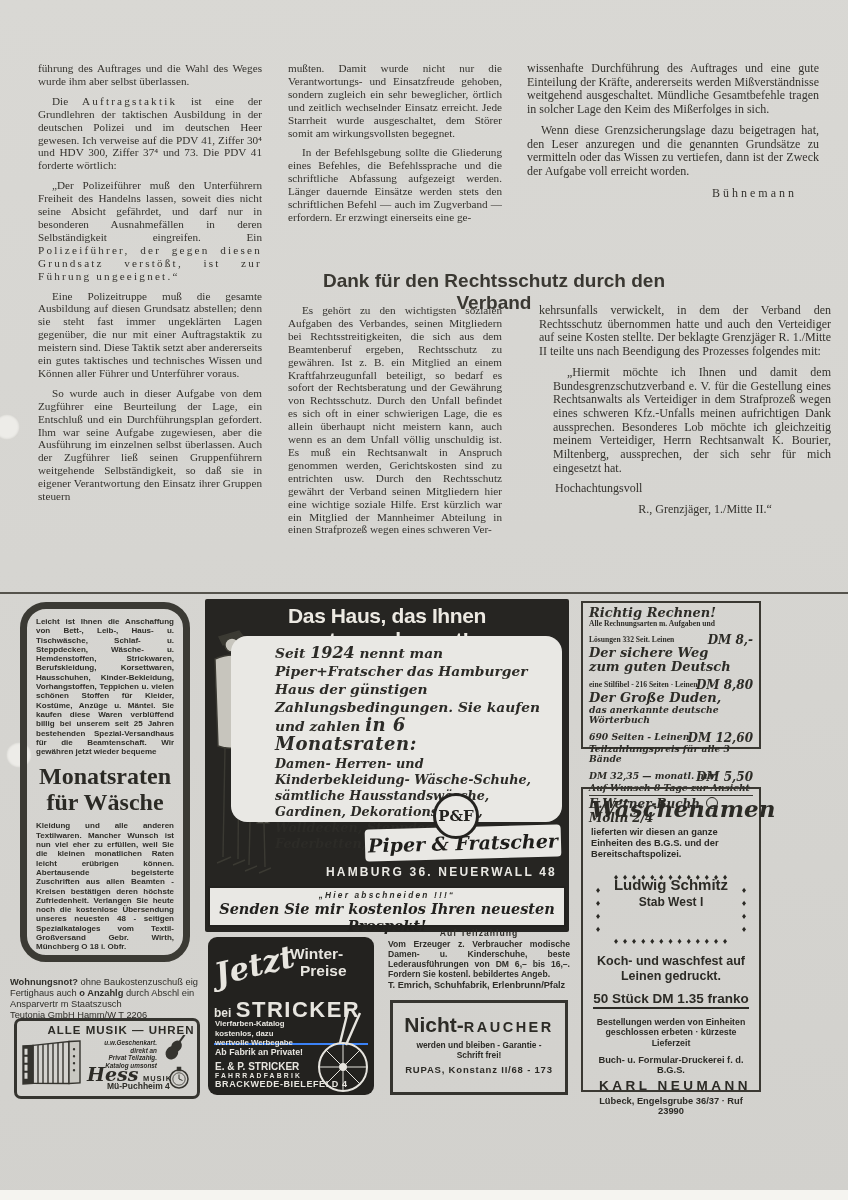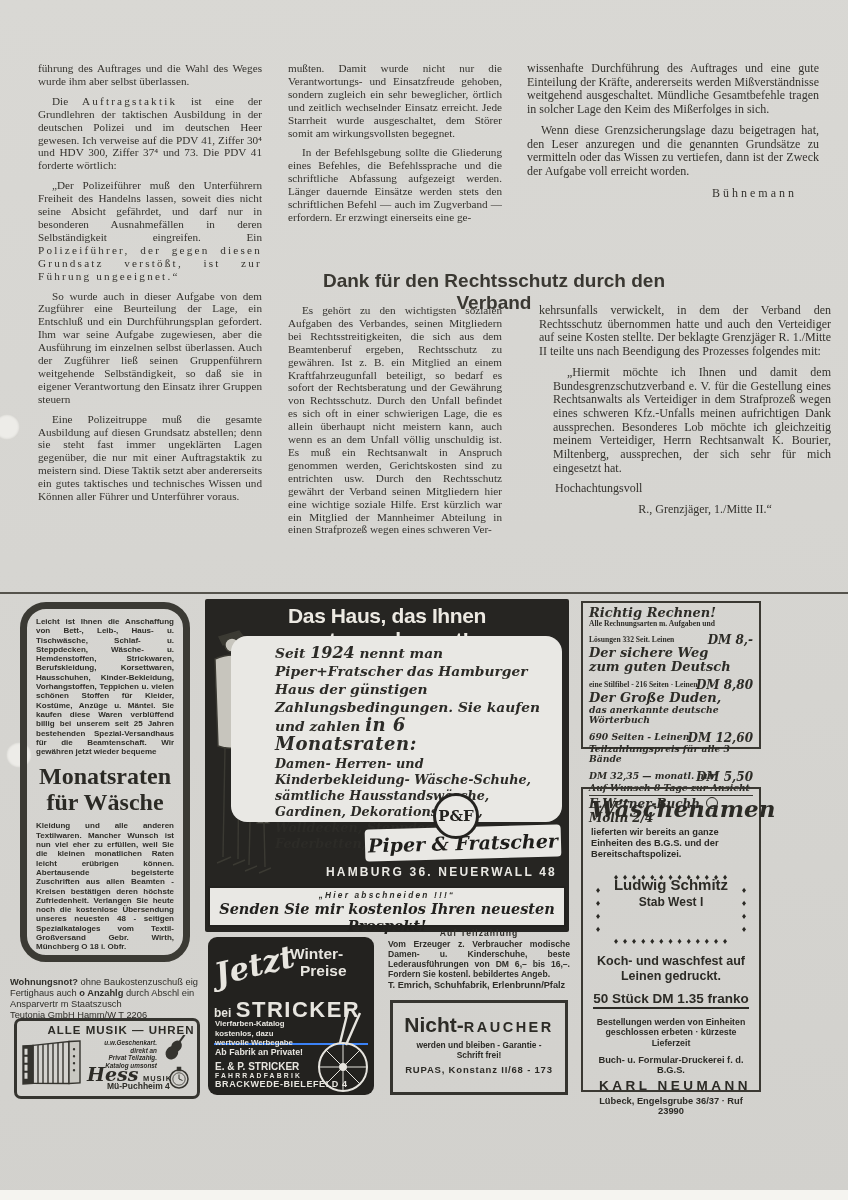--- a/index.html
+++ b/index.html
@@ -136,22 +136,22 @@
 
 <div class="page">
 
   <div class="punch-hole hole1"></div>
   <div class="punch-hole hole2"></div>
 
   <div class="col col1">
     <p>führung des Auftrages und die Wahl des Weges wurde ihm aber selbst überlassen.</p>
     <p class="ind"><span>Die </span><span class="sperr">Auftragstaktik</span><span> ist eine der Grundlehren der taktischen Ausbildung in der deutschen Polizei und im deutschen Heer gewesen. Ich verweise auf die PDV 41, Ziffer 30⁴ und HDV 300, Ziffer 37⁴ und 73. Die PDV 41 forderte wörtlich:</span></p>
     <p class="ind"><span>„Der Polizeiführer muß den Unterführern Freiheit des Handelns lassen, soweit dies nicht seine Absicht gefährdet, und darf nur in besonderen Ausnahmefällen in deren Selbständigkeit eingreifen. Ein </span><span class="sperr">Polizeiführer, der gegen diesen Grundsatz verstößt, ist zur Führung ungeeignet.</span><span>“</span></p>
+    <p class="ind">Eine Polizeitruppe muß die gesamte Ausbildung auf diesen Grundsatz abstellen; denn sie steht fast immer ungeklärten Lagen gegenüber, die nur mit einer Auftragstaktik zu meistern sind. Diese Taktik setzt aber andererseits ein gutes taktisches und technisches Wissen und Können aller Führer und Unterführer voraus.</p>
     <p class="ind">So wurde auch in dieser Aufgabe von dem Zugführer eine Beurteilung der Lage, ein Entschluß und ein Durchführungsplan gefordert. Ihm war seine Aufgabe zugewiesen, aber die Ausführung im einzelnen selbst überlassen. Auch der Zugführer ließ seinen Gruppenführern weitgehende Selbständigkeit, so daß sie in eigener Verantwortung den Einsatz ihrer Gruppen steuern</p>
-    <p class="ind">Eine Polizeitruppe muß die gesamte Ausbildung auf diesen Grundsatz abstellen; denn sie steht fast immer ungeklärten Lagen gegenüber, die nur mit einer Auftragstaktik zu meistern sind. Diese Taktik setzt aber andererseits ein gutes taktisches und technisches Wissen und Können aller Führer und Unterführer voraus.</p>
   </div>
   <div class="col col2a">
     <p>mußten. Damit wurde nicht nur die Verantwortungs- und Einsatzfreude gehoben, sondern zugleich ein sehr beweglicher, örtlich und zeitlich wechselnder Einsatz erreicht. Jede Starrheit wurde ausgeschaltet, dem Störer somit am wirkungsvollsten begegnet.</p>
     <p class="ind">In der Befehlsgebung sollte die Gliederung eines Befehles, die Befehlssprache und die schriftliche Abfassung aufgezeigt werden. Länger dauernde Einsätze werden stets den schriftlichen Befehl — auch im Zugverband — erfordern. Er erzwingt einerseits eine ge-</p>
   </div>
   <div class="col col3a">
     <p>wissenhafte Durchführung des Auftrages und eine gute Einteilung der Kräfte, andererseits werden Mißverständnisse weitgehend ausgeschaltet. Mündliche Gesamtbefehle tragen in solcher Lage den Keim des Mißerfolges in sich.</p>
     <p class="ind">Wenn diese Grenzsicherungslage dazu beigetragen hat, den Leser anzuregen und die genannten Grundsätze zu vermitteln oder das Wissen zu vertiefen, dann ist der Zweck der Aufgabe voll erreicht worden.</p>
     <span class="sig1">Bühnemann</span>
   </div>
@@ -316,21 +316,21 @@
     <div class="frak wr-m">das anerkannte deutsche Wörterbuch</div>
     <div class="wr-row"><span class="frak wr-m">690 Seiten - Leinen</span><span class="wr-price">DM 12,60</span></div>
     <div class="frak wr-m">Teilzahlungspreis für alle 3 Bände</div>
     <div class="wr-row"><span class="frak wr-m">DM 32,35 — monatl. nur</span><span class="wr-price">DM 5,50</span></div>
     <div class="frak wr-m">Auf Wunsch 8 Tage zur Ansicht</div>
     <div class="frak wr-firm"><span>E.Werner-Buchh.</span><span class="pub-mark"></span><span>Mölln 2/4</span></div>
   </div>
 
   <div class="ad neumann">
     <div class="nm-title">Wäschenamen</div>
-    <p class="nm-intro">lieferten wir bereits an ganze Einheiten des B.G.S. und der Bereitschaftspolizei.</p>
+    <p class="nm-intro">lieferten wir diesen an ganze Einheiten des B.G.S. und der Bereitschaftspolizei.</p>
     <div class="dbox">
       <i class="dcol dl">♦<br>♦<br>♦<br>♦</i>
       <i class="dcol dr">♦<br>♦<br>♦<br>♦</i>
       <div class="nm-sample1">Ludwig Schmitz</div>
       <div class="nm-sample2">Stab West I</div>
     </div>
     <p class="nm-line">Koch- und waschfest auf Leinen gedruckt.</p>
     <div class="nm-price">50 Stück DM 1.35 franko</div>
     <p class="nm-order">Bestellungen werden von Einheiten geschlossen erbeten · kürzeste Lieferzeit</p>
     <div class="nm-firmline">Buch- u. Formular-Druckerei f. d. B.G.S.</div>

